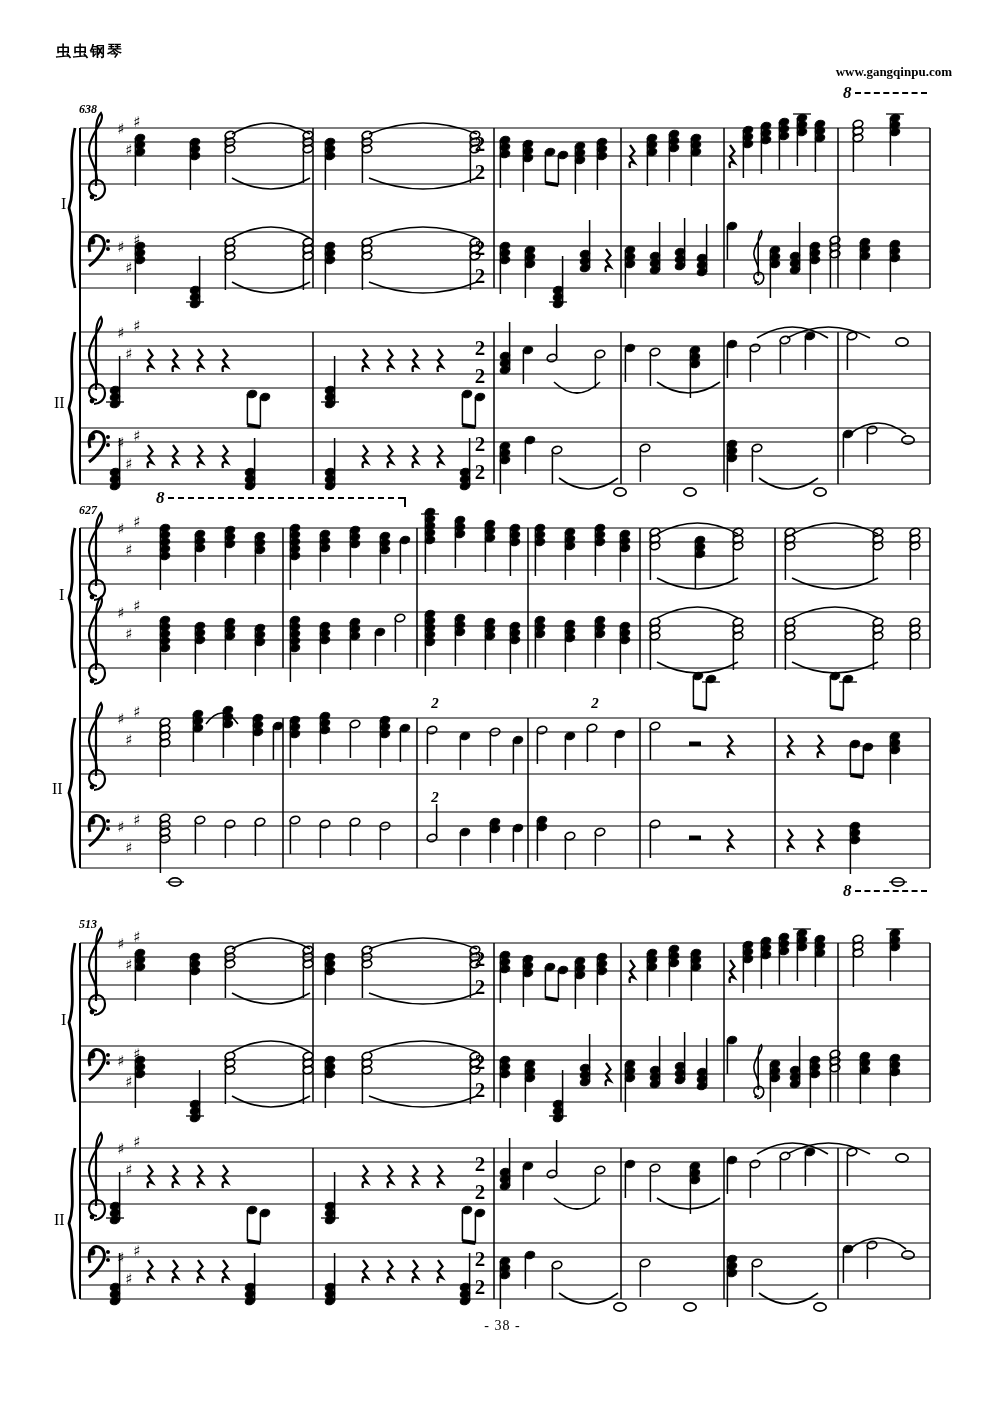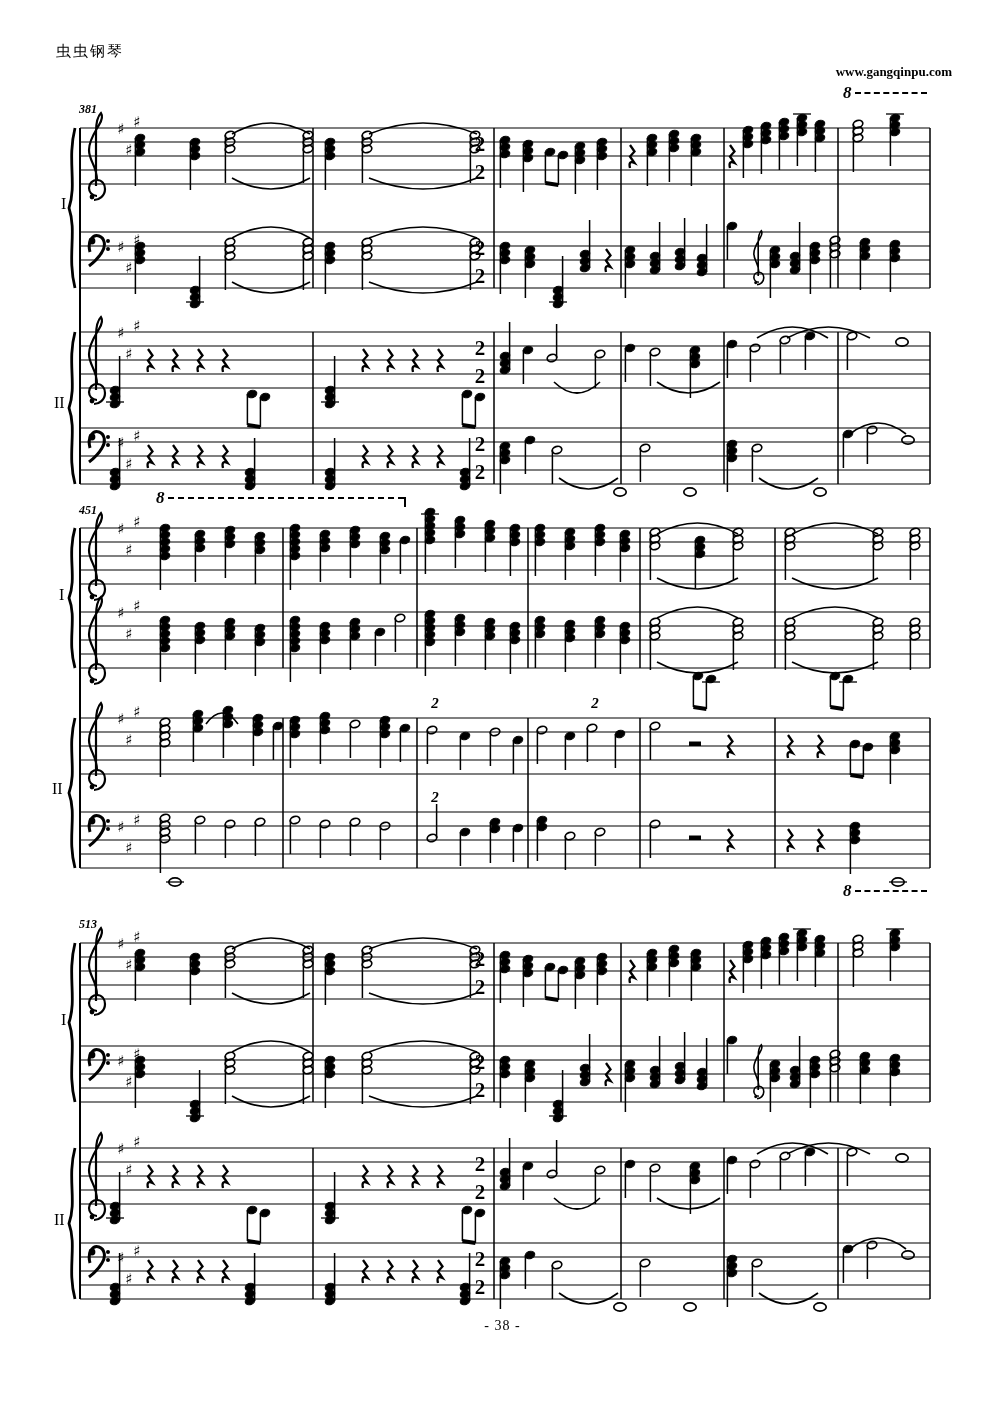--- a/index.html
+++ b/index.html
@@ -1,21 +1,21 @@
 <!DOCTYPE html>
 <html><head>
 <meta charset="utf-8">
 <style>
   html,body{margin:0;padding:0;}
   body{
     width:992px;height:1403px;position:relative;background:#fff;color:#000;
     font-family:"Liberation Serif", serif; overflow:hidden;
   }
   .abs{position:absolute;}
-  .site-name{left:56px;top:42px;font-size:15px;font-weight:normal;letter-spacing:2px;font-family:"DejaVu Sans",sans-serif;}
+  .site-name{left:56px;top:42px;font-size:15px;font-weight:bold;letter-spacing:2px;font-family:"DejaVu Sans",sans-serif;}
   .site-url{right:40px;top:64px;font-size:13px;font-weight:bold;}
   .page-number{left:0;right:0;top:1318px;text-align:center;font-size:14px;letter-spacing:1px;padding-left:13px;}
   #score-svg{position:absolute;left:0;top:0;}
   .mnum{font-size:12px;font-weight:bold;font-style:italic;}
   .m0{left:79px;top:102px}.m1{left:79px;top:503px}.m2{left:79px;top:917px}
   .plabel{font-size:16px;}
   .i0{left:61px;top:195px}.i1{left:59px;top:586px}.i2{left:61px;top:1011px}
   .ii0{left:54px;top:394px}.ii1{left:52px;top:780px}.ii2{left:54px;top:1211px}
   .ottava{position:absolute;display:flex;align-items:flex-start;}
   .o0{left:843px;top:84px}.o1{left:156px;top:489px}.o2{left:843px;top:882px}
@@ -1243,22 +1243,22 @@
         <ellipse cx="872" cy="1245" rx="4.9" ry="3.6" fill="none" stroke="#000" stroke-width="1.7" transform="rotate(-18 872 1245)"></ellipse>
         <line x1="867.4" y1="1245" x2="867.4" y2="1279" stroke="#000" stroke-width="1.5"></line>
         <ellipse cx="908" cy="1255" rx="6.2" ry="4.1" fill="none" stroke="#000" stroke-width="1.7"></ellipse>
       </g>
       <path d="M559,1293 Q588.5,1315 618,1293" stroke="#000" stroke-width="1.7" fill="none"></path>
       <path d="M759,1293 Q788.5,1315 818,1293" stroke="#000" stroke-width="1.7" fill="none"></path>
       <path d="M850,1249 Q878,1227 906,1249" stroke="#000" stroke-width="1.7" fill="none"></path>
     </g>
   </svg>
 
-<span class="abs mnum m0">381</span>
-<span class="abs mnum m1">451</span>
+<span class="abs mnum m0">638</span>
+<span class="abs mnum m1">627</span>
 <span class="abs mnum m2">513</span>
 
 <span class="abs plabel i0">I</span>
 <span class="abs plabel ii0">II</span>
 <span class="abs plabel i1">I</span>
 <span class="abs plabel ii1">II</span>
 <span class="abs plabel i2">I</span>
 <span class="abs plabel ii2">II</span>
 
 <div class="ottava o0">

